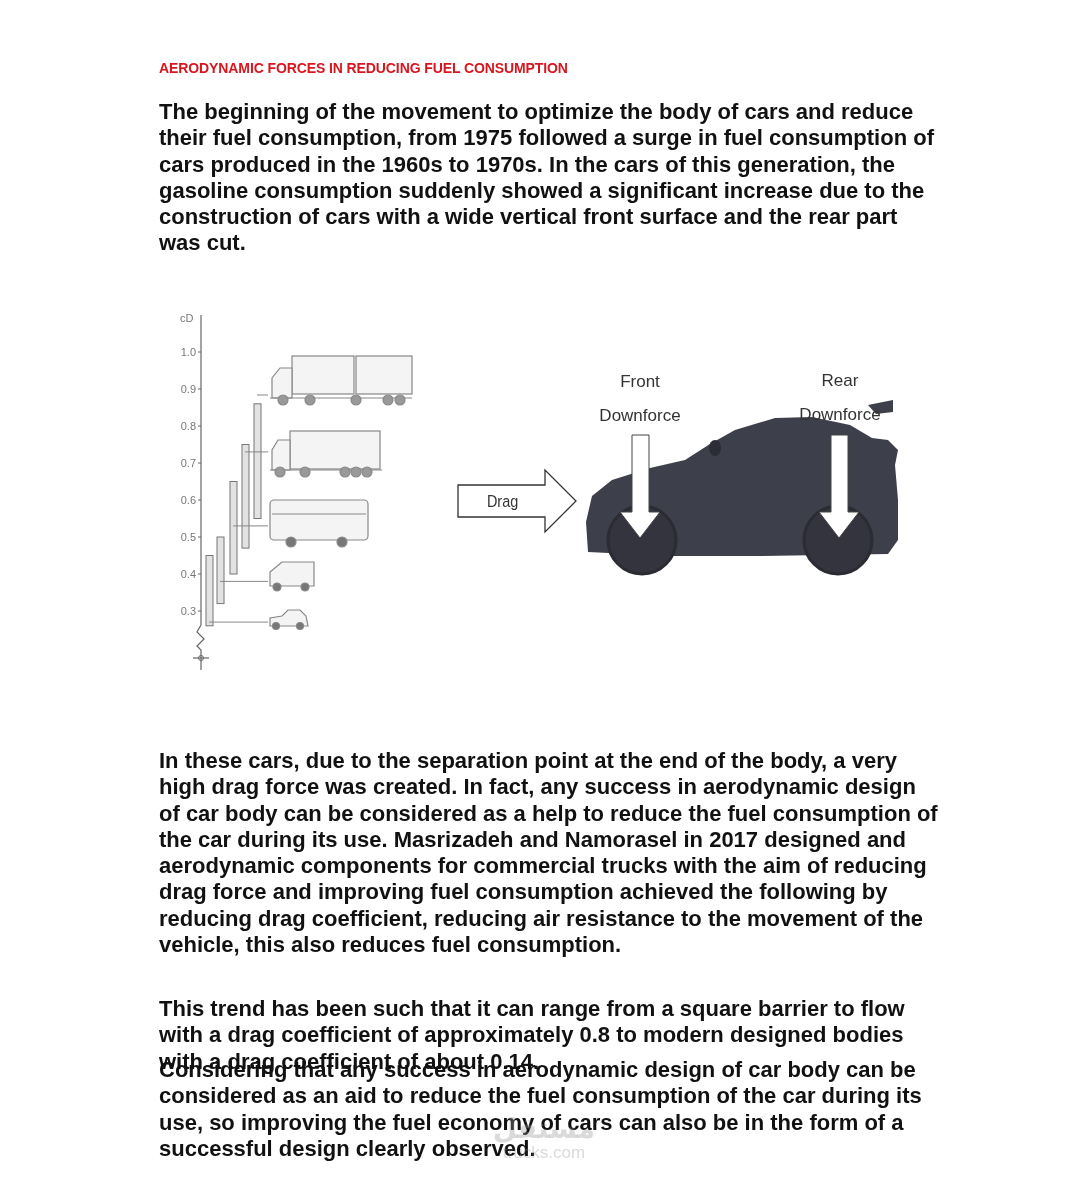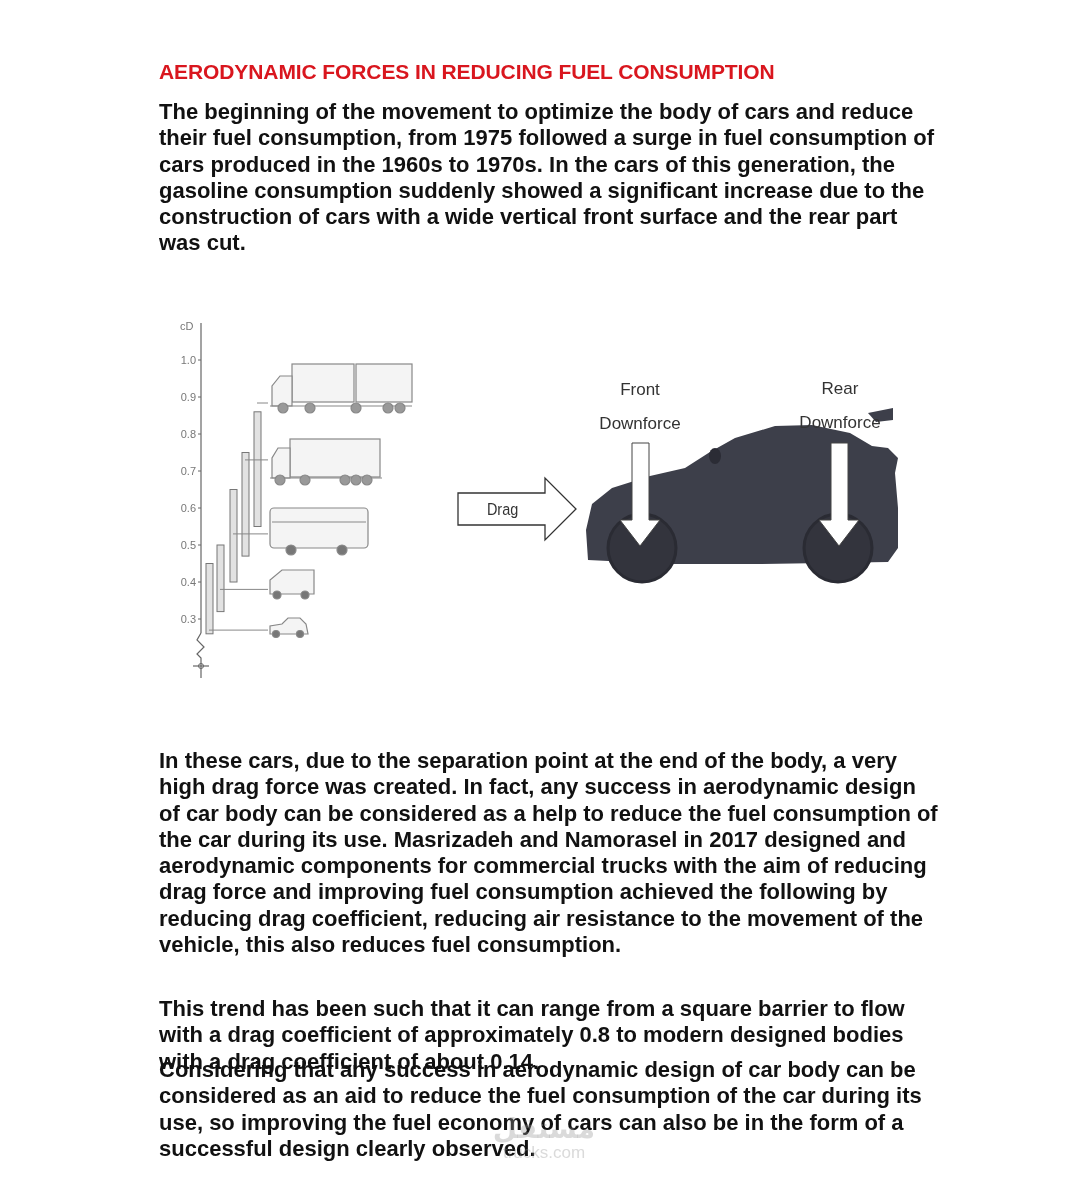--- a/index.html
+++ b/index.html
@@ -1,26 +1,26 @@
 <!DOCTYPE html>
 <html><head>
   <meta charset="utf-8">
   <style>
     html, body { margin: 0; padding: 0; background: #ffffff; }
     body { width: 1080px; height: 1194px; position: relative; overflow: hidden;
            font-family: "Liberation Sans", "DejaVu Sans", sans-serif; color: #111; }
-    .title { position: absolute; left: 159px; top: 60px; font-size: 21px; font-weight: bold;
+    .title { position: absolute; left: 159px; top: 60px; font-size: 14px; font-weight: bold;
              color: #d9161e; letter-spacing: -0.1px; }
     .para { position: absolute; left: 159px; width: 780px; font-size: 22px; font-weight: bold;
             line-height: 26.3px; color: #111; margin: 0; }
     #p1 { top: 99px; }
     #p2 { top: 740px; margin-top: 8px; }
     #p3 { top: 996px; }
     #p4 { top: 1057px; }
-    .figure { position: absolute; left: 160px; top: 308px; width: 760px; height: 380px; }
+    .figure { position: absolute; left: 160px; top: 300px; width: 760px; height: 380px; }
     .figure svg { position: absolute; left: 0; top: 0; }
     .watermark { position: absolute; left: 474px; top: 1115px; width: 140px; text-align: center;
                  color: rgba(150,150,150,0.35); pointer-events: none; }
     .watermark .wm-ar { font-size: 28px; font-weight: bold; line-height: 28px; font-family: "DejaVu Sans", sans-serif; }
     .watermark .wm-en { font-size: 17px; line-height: 20px; font-family: "Liberation Sans", sans-serif; }
   </style>
 </head>
 <body>
 
 <div class="title">AERODYNAMIC FORCES IN REDUCING FUEL CONSUMPTION</div>

